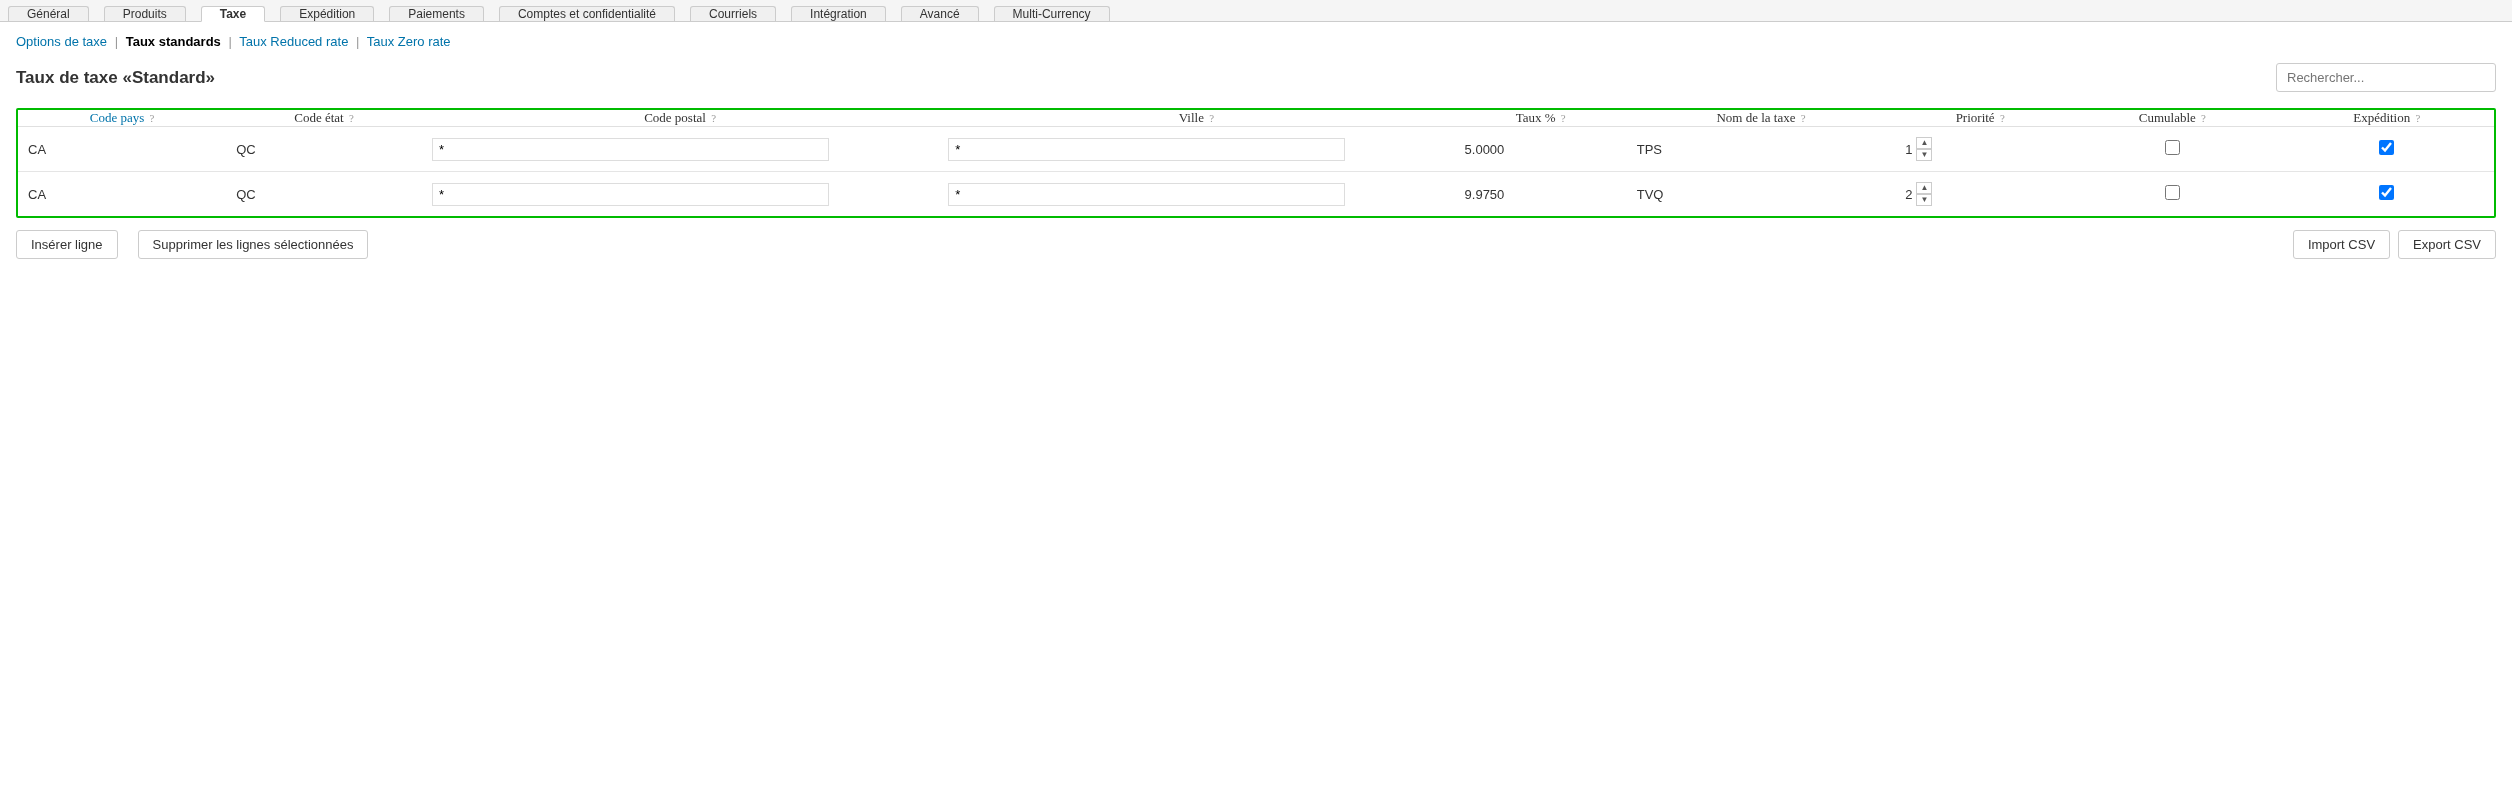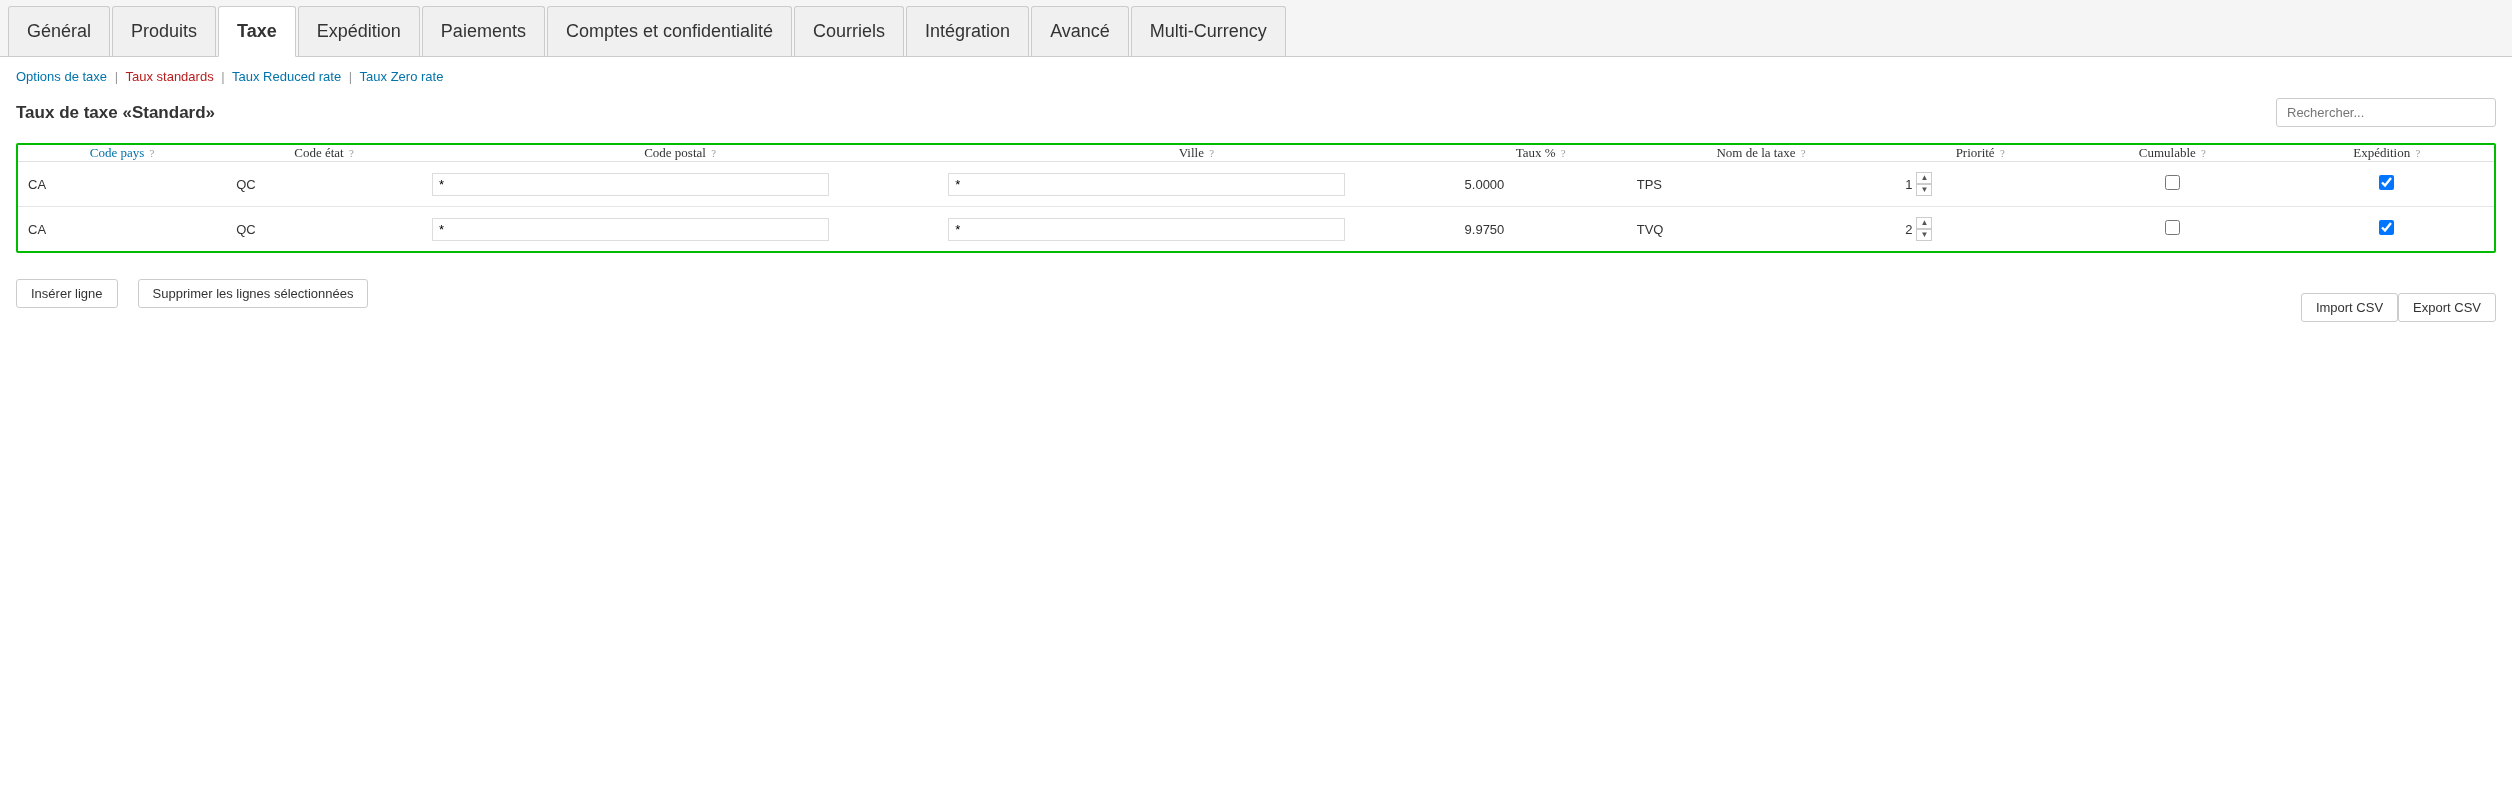--- a/index.html
+++ b/index.html
@@ -12,28 +12,28 @@
 
     
     .tabs-bar {
       display: flex;
       border-bottom: 1px solid #ccc;
       background: #f5f5f5;
       padding: 0 8px;
       padding-top: 6px;
     }
     .tab-item {
-      padding: 14px 18px;
+      padding: 0 18px;
       border: 1px solid #ccc;
       border-bottom: none;
       background: #f0f0f0;
       cursor: pointer;
-      margin-right: 2px;
+      margin-right: 15px;
       border-radius: 3px 3px 0 0;
-      font-size: 18px;
+      font-size: 12px;
       color: #333;
       white-space: nowrap;
     }
     .tab-item.active {
       background: #fff;
       font-weight: bold;
       border-bottom: 1px solid #fff;
       margin-bottom: -1px;
       z-index: 1;
     }
@@ -47,22 +47,22 @@
     .breadcrumb {
       font-size: 13px;
       margin-bottom: 14px;
       color: #333;
     }
     .breadcrumb a {
       color: #0073aa;
       text-decoration: none;
     }
     .breadcrumb .current {
-      font-weight: normal;
-      color: #b91c1c;
+      font-weight: bold;
+      color: #000000;
     }
     .breadcrumb .sep {
       margin: 0 4px;
       color: #999;
     }
 
     
     .title-row {
       display: flex;
       align-items: center;
@@ -155,21 +155,21 @@
       align-items: center;
       justify-content: space-between;
       margin-bottom: 16px;
     }
     .buttons-left {
       display: flex;
       gap: 20px;
     }
     .buttons-right {
       display: flex;
-      margin-top: 28px;
+      gap: 8px;
     }
     .btn {
       padding: 6px 14px;
       border: 1px solid #ccc;
       border-radius: 3px;
       background: #fff;
       font-size: 13px;
       cursor: pointer;
       color: #333;
     }

